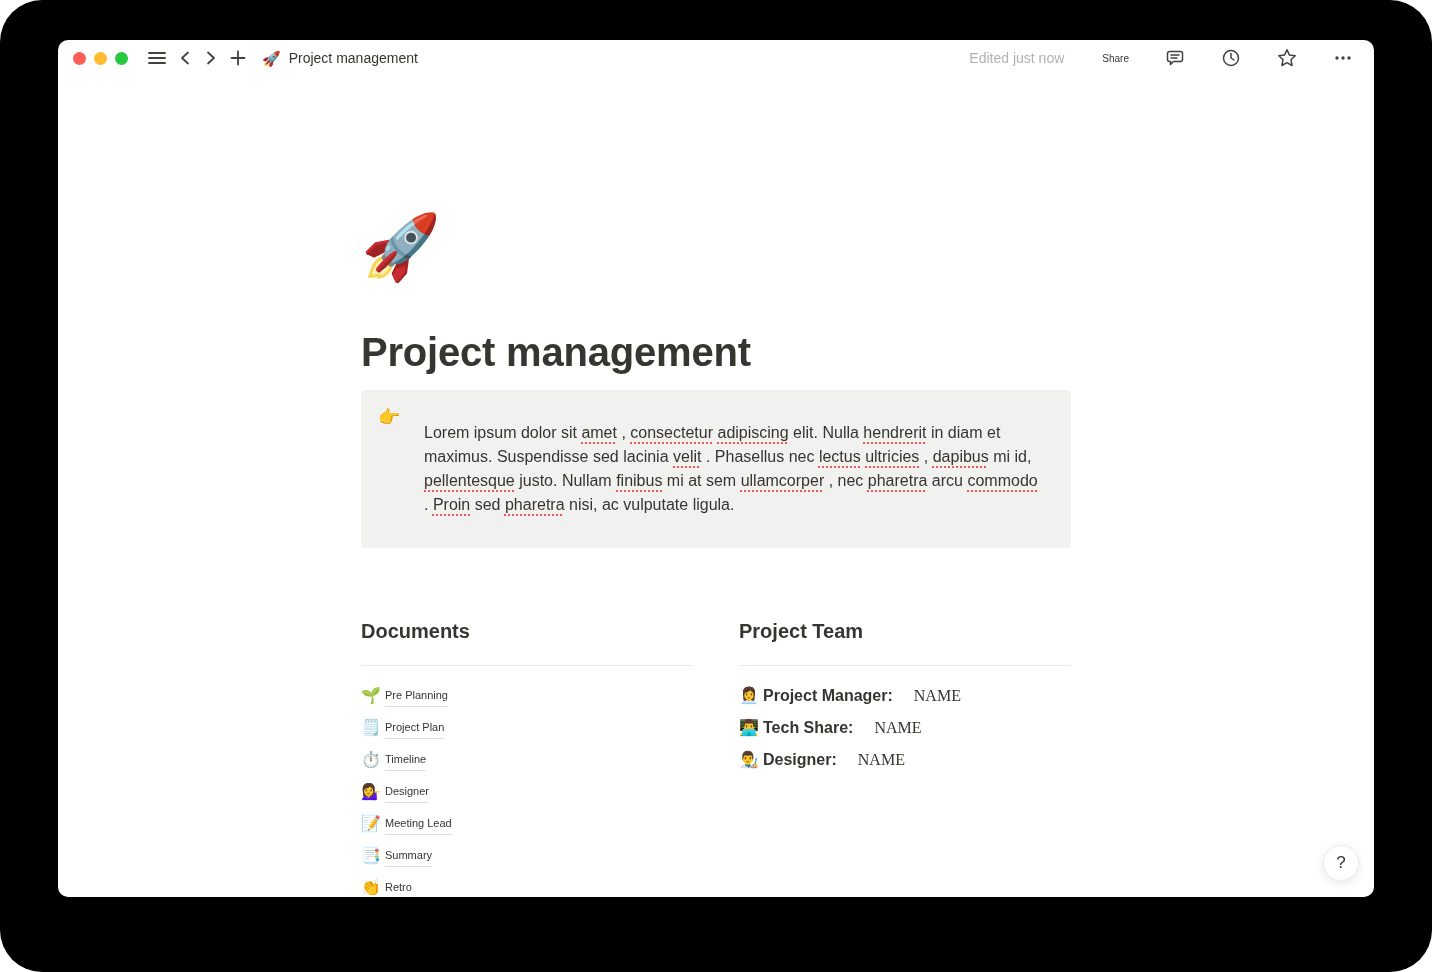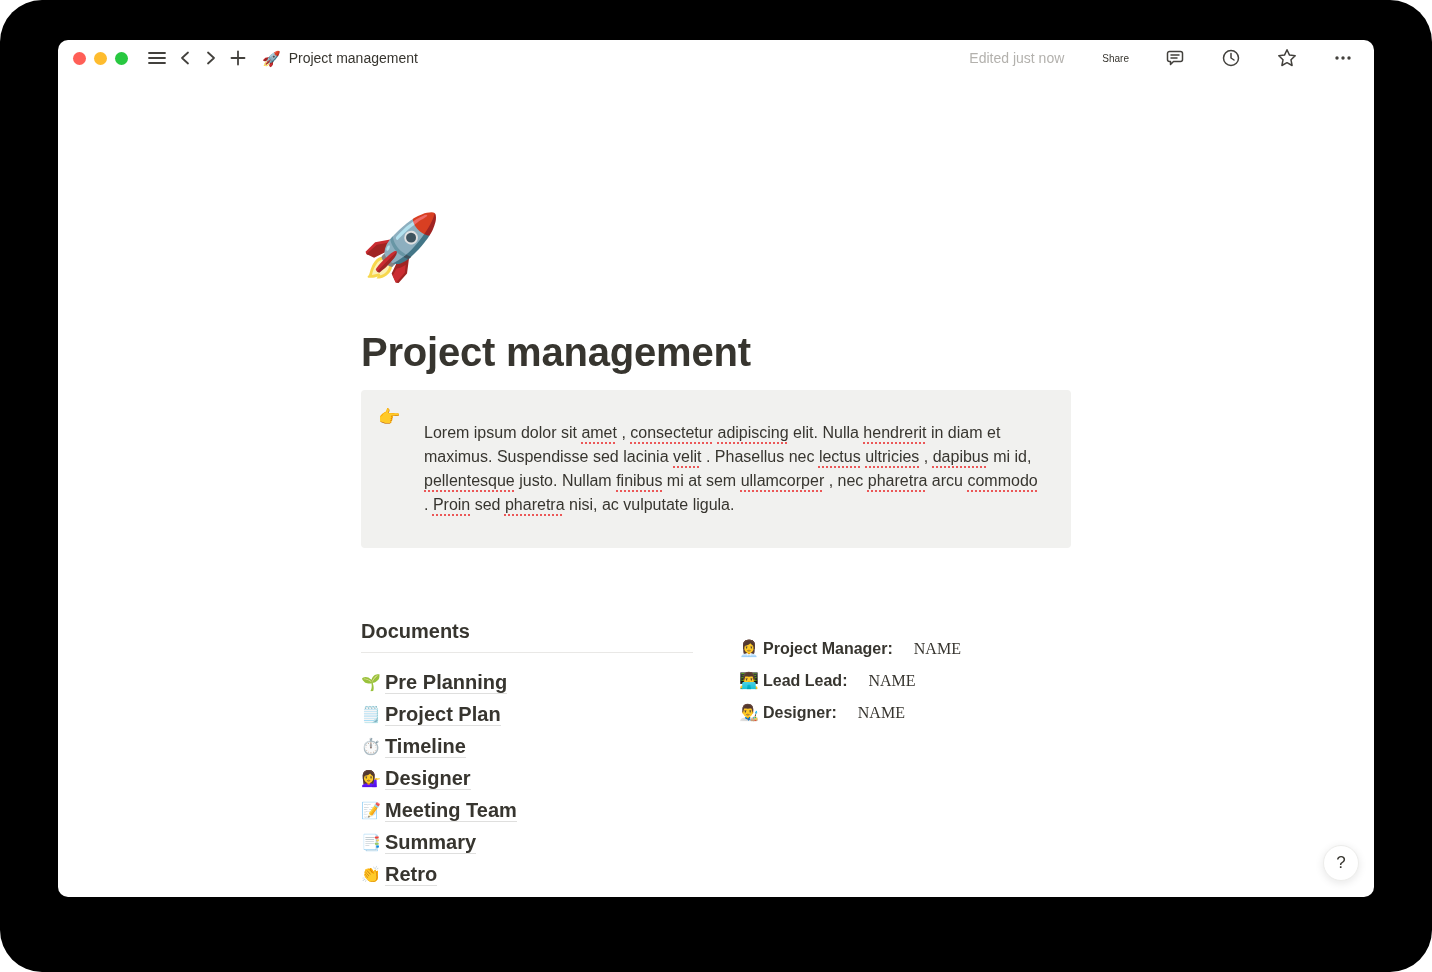--- a/index.html
+++ b/index.html
@@ -46,26 +46,26 @@
   .callout-body{font-size:16px;line-height:24px;}
   .callout-heading{font-weight:700;}
   .callout-text{margin:16px;}
   .callout-text .miss{text-decoration:underline;text-decoration-style:dotted;
            text-decoration-color:#eb5757;text-decoration-thickness:2px;
            text-underline-offset:4px;}
 
   .columns{margin-top:71px;display:flex;gap:46px;}
   .col{flex:1;min-width:0;}
   .col-heading{font-size:20px;line-height:24px;font-weight:700;
-               padding-bottom:9px;border-bottom:1px solid #e9e8e6;margin:0;}
+               padding-bottom:22px;border-bottom:1px solid #e9e8e6;margin:0;}
   .col-list{margin-top:14px;}
 
   .doc-row{display:flex;align-items:center;height:32px;cursor:pointer;}
   .row-emoji{font-size:16px;line-height:22px;width:24px;flex:0 0 24px;}
-  .doc-label{font-size:20px;line-height:21px;font-weight:700;color:#37352f;
+  .doc-label{font-size:11px;line-height:21px;font-weight:400;color:#37352f;
              border-bottom:1px solid rgba(55,53,47,0.16);}
 
   .team-row{display:flex;align-items:center;height:32px;font-size:16px;}
   .team-role{font-weight:700;margin-right:21px;}
   .team-name{font-weight:400;font-family:Liberation Serif, serif;}
 
   .help-button{position:absolute;right:15px;bottom:16px;width:36px;height:36px;
                border-radius:50%;background:#fff;border:1px solid #ededeb;
                box-shadow:0 2px 8px rgba(15,15,15,0.1);color:#37352f;
                font-size:17px;display:flex;align-items:center;justify-content:center;
@@ -265,47 +265,48 @@
                 <span class="doc-label">Timeline</span>
               </div>
 
               <div class="doc-row">
                 <span class="row-emoji">💁‍♀️</span>
                 <span class="doc-label">Designer</span>
               </div>
 
               <div class="doc-row">
                 <span class="row-emoji">📝</span>
-                <span class="doc-label">Meeting Team</span>
+                <span class="doc-label">Meeting Lead</span>
               </div>
 
               <div class="doc-row">
                 <span class="row-emoji">📑</span>
                 <span class="doc-label">Summary</span>
               </div>
 
               <div class="doc-row">
                 <span class="row-emoji">👏</span>
                 <span class="doc-label">Retro</span>
               </div>
             </div>
         </div>
 
         <div class="col">
+          <h3 class="col-heading">Project Team</h3>
           <div class="col-list">
 
               <div class="team-row">
                 <span class="row-emoji">👩‍💼</span>
                 <span class="team-role">Project Manager:</span>
                 <span class="team-name">NAME</span>
               </div>
 
               <div class="team-row">
                 <span class="row-emoji">👨‍💻</span>
-                <span class="team-role">Lead Lead:</span>
+                <span class="team-role">Tech Share:</span>
                 <span class="team-name">NAME</span>
               </div>
 
               <div class="team-row">
                 <span class="row-emoji">👨‍🎨</span>
                 <span class="team-role">Designer:</span>
                 <span class="team-name">NAME</span>
               </div>
             </div>
         </div>

